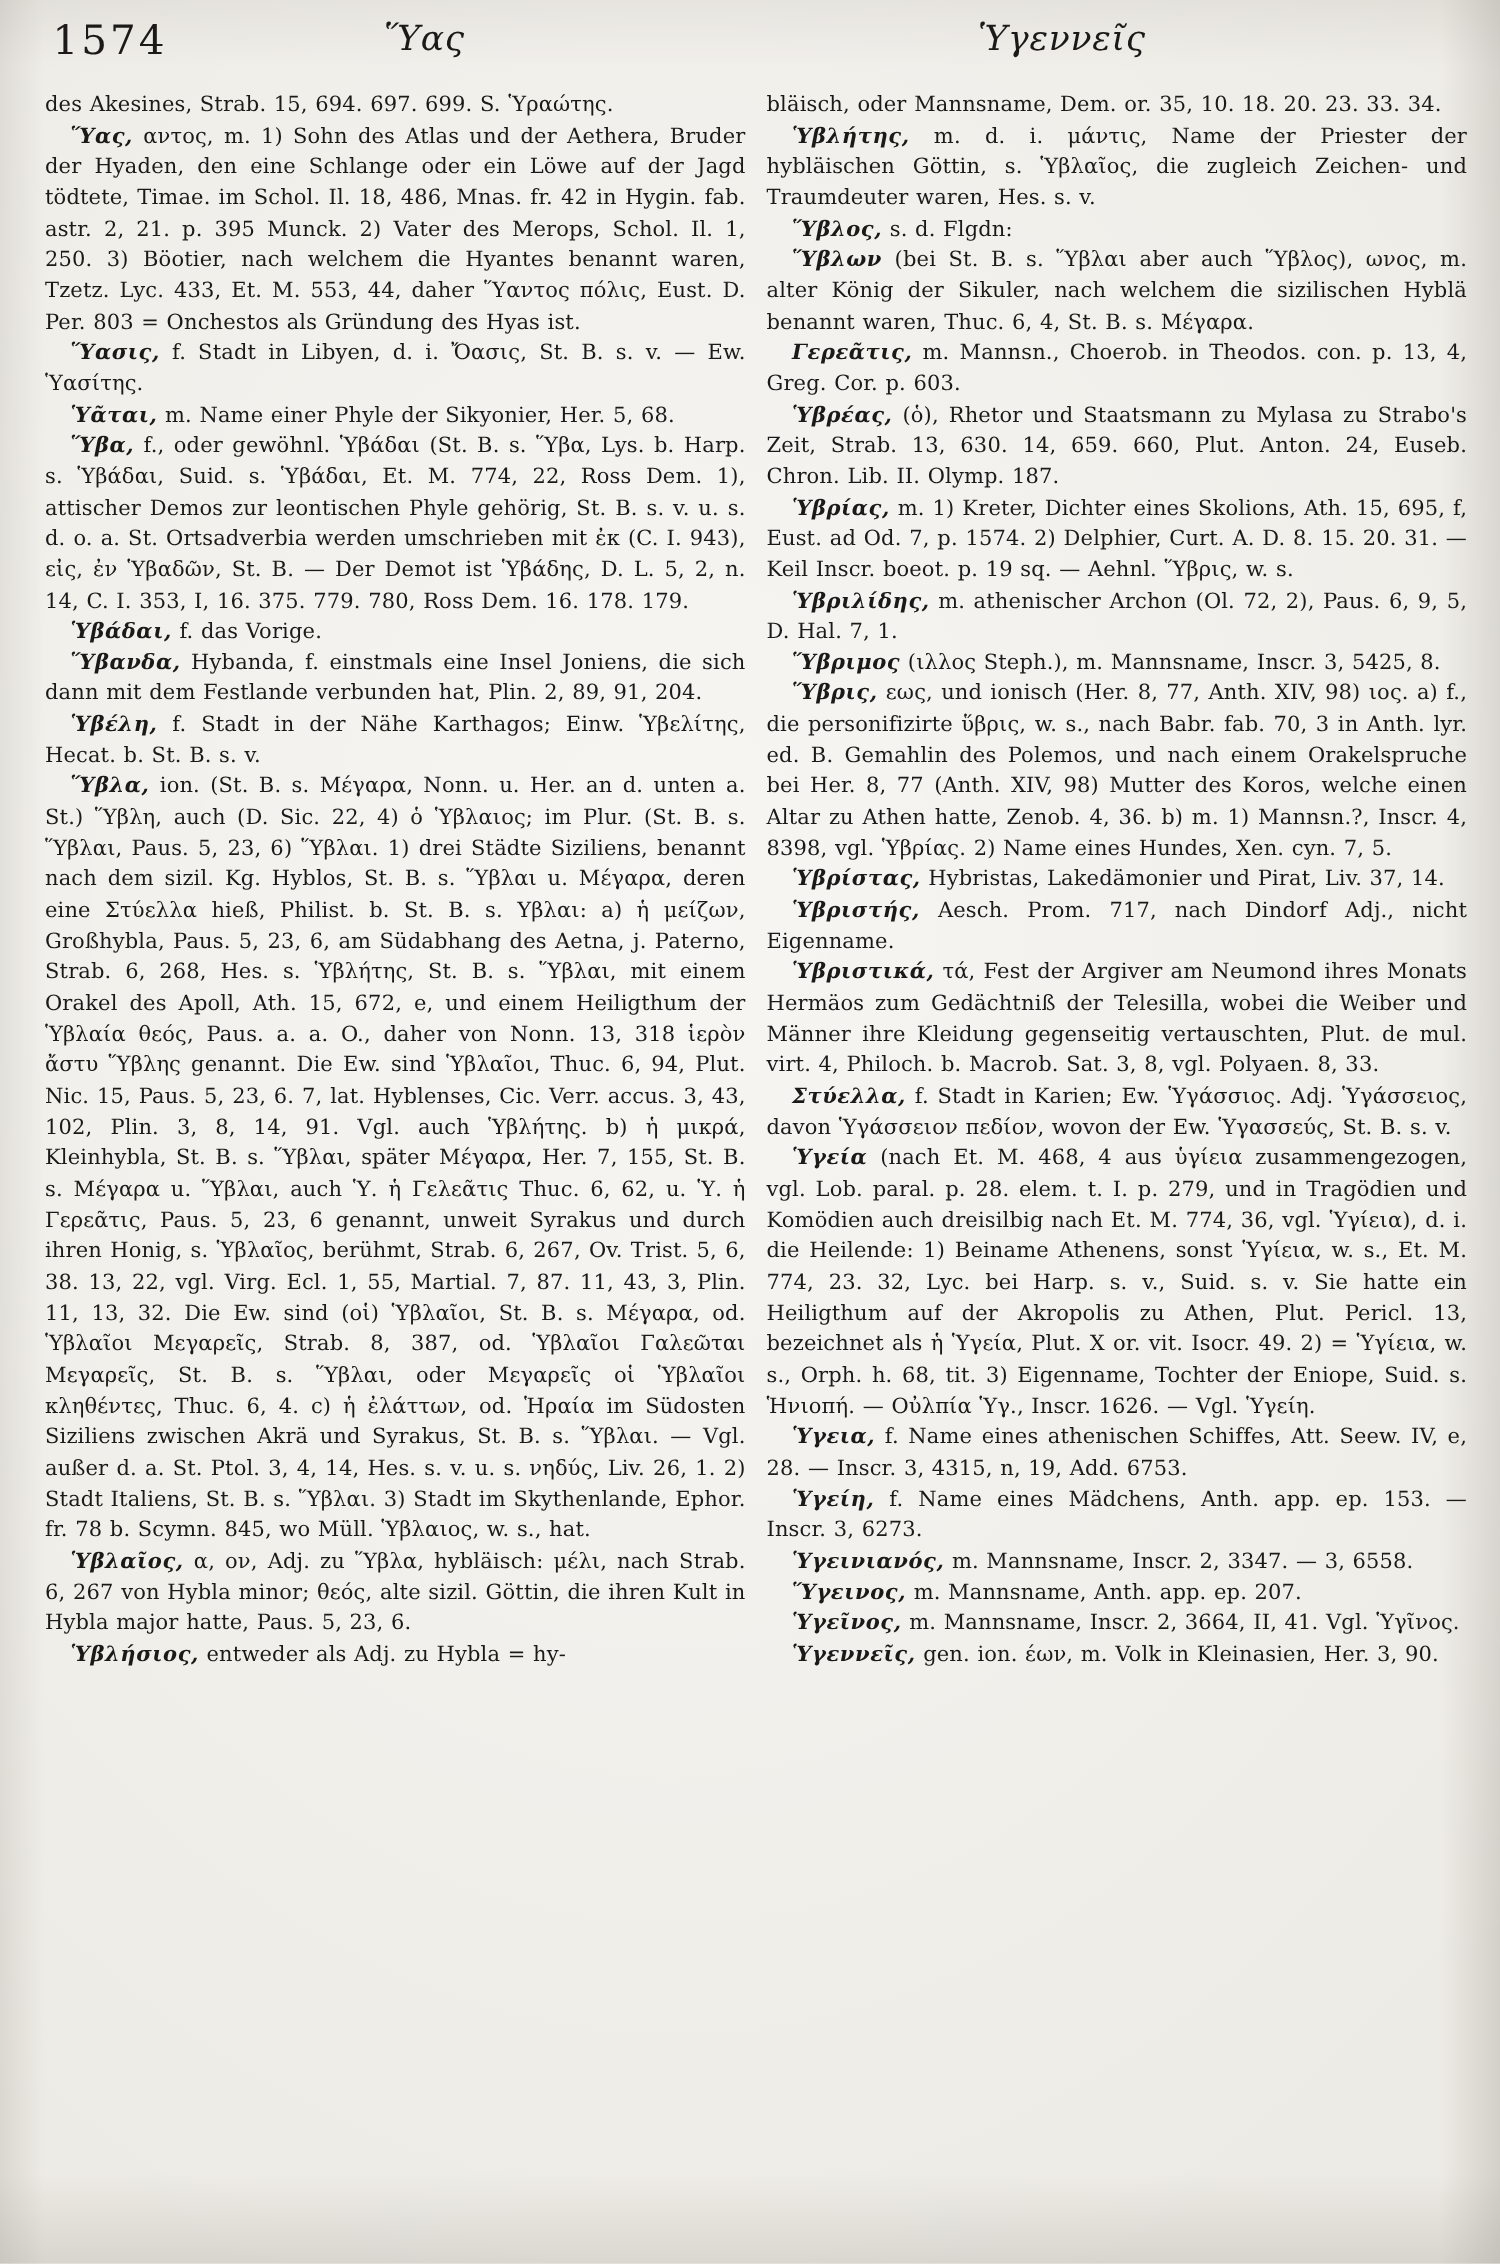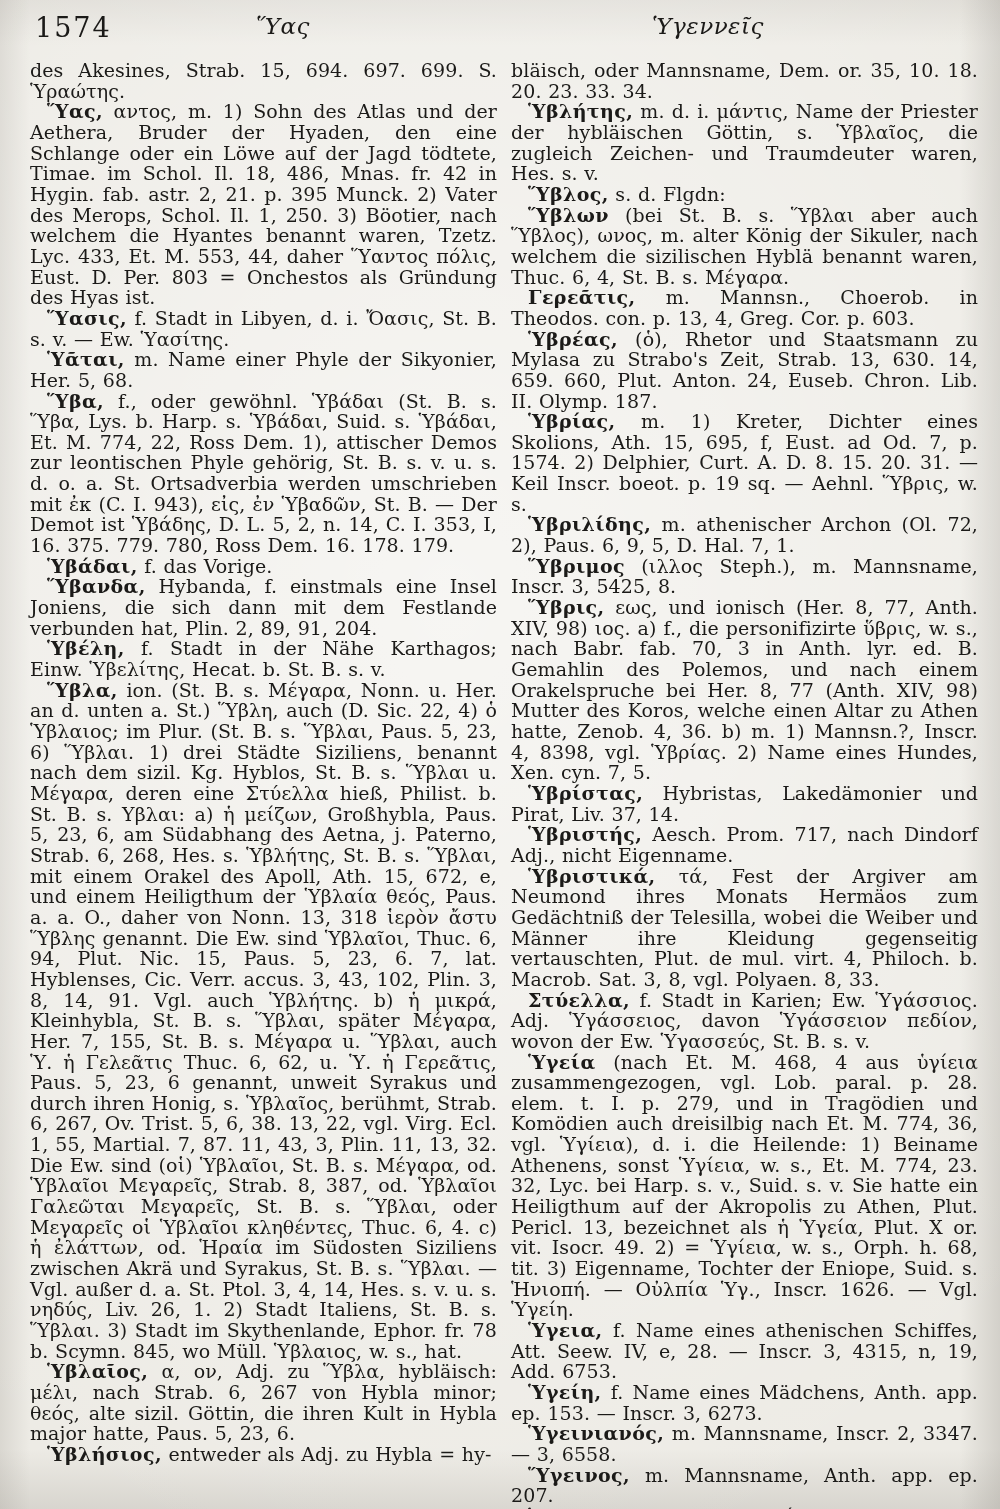--- a/index.html
+++ b/index.html
@@ -28,29 +28,29 @@
   .running-head.left  { position: absolute; left: 228px; top: 3px; margin-left: 28px; }
   .running-head.right { position: absolute; left: 652px; top: 3px; }
   .columns {
     position: absolute; top: 60px; left: 30px;
     width: 948px; height: 1440px;
     display: flex; gap: 14px;
   }
   .column { width: 467px; }
   .column p {
     margin: 0;
-    font-size: 19px;
+    font-size: 14px;
     line-height: 20.65px;
     text-align: justify;
     letter-spacing: 0.1px;
     word-spacing: 0.5px;
   }
   .column p.entry { text-indent: 17px; }
   .column p.continuation { text-indent: 0; }
-  .column b { font-weight: bold; letter-spacing: 0.4px; }
+  .column b { font-weight: bold; letter-spacing: 0.4px; font-style: italic; }
 </style>
 </head>
 <body>
 
 <div class="scan-page"></div>
 
 <div class="page-header">
   <span class="page-number">1574</span>
   <span class="running-head left">Ὕας</span>
   <span class="running-head right">Ὑγεννεῖς</span>
@@ -83,15 +83,16 @@
       <p class="entry"><b>Ὕβρις,</b><span> εως, und ionisch (Her. 8, 77, Anth. XIV, 98) ιος. a) f., die personifizirte ὕβρις, w. s., nach Babr. fab. 70, 3 in Anth. lyr. ed. B. Gemahlin des Polemos, und nach einem Orakelspruche bei Her. 8, 77 (Anth. XIV, 98) Mutter des Koros, welche einen Altar zu Athen hatte, Zenob. 4, 36. b) m. 1) Mannsn.?, Inscr. 4, 8398, vgl. Ὑβρίας. 2) Name eines Hundes, Xen. cyn. 7, 5.</span></p>
       <p class="entry"><b>Ὑβρίστας,</b><span> Hybristas, Lakedämonier und Pirat, Liv. 37, 14.</span></p>
       <p class="entry"><b>Ὑβριστής,</b><span> Aesch. Prom. 717, nach Dindorf Adj., nicht Eigenname.</span></p>
       <p class="entry"><b>Ὑβριστικά,</b><span> τά, Fest der Argiver am Neumond ihres Monats Hermäos zum Gedächtniß der Telesilla, wobei die Weiber und Männer ihre Kleidung gegenseitig vertauschten, Plut. de mul. virt. 4, Philoch. b. Macrob. Sat. 3, 8, vgl. Polyaen. 8, 33.</span></p>
       <p class="entry"><b>Στύελλα,</b><span> f. Stadt in Karien; Ew. Ὑγάσσιος. Adj. Ὑγάσσειος, davon Ὑγάσσειον πεδίον, wovon der Ew. Ὑγασσεύς, St. B. s. v.</span></p>
       <p class="entry"><b>Ὑγεία</b><span> (nach Et. M. 468, 4 aus ὑγίεια zusammengezogen, vgl. Lob. paral. p. 28. elem. t. I. p. 279, und in Tragödien und Komödien auch dreisilbig nach Et. M. 774, 36, vgl. Ὑγίεια), d. i. die Heilende: 1) Beiname Athenens, sonst Ὑγίεια, w. s., Et. M. 774, 23. 32, Lyc. bei Harp. s. v., Suid. s. v. Sie hatte ein Heiligthum auf der Akropolis zu Athen, Plut. Pericl. 13, bezeichnet als ἡ Ὑγεία, Plut. X or. vit. Isocr. 49. 2) = Ὑγίεια, w. s., Orph. h. 68, tit. 3) Eigenname, Tochter der Eniope, Suid. s. Ἡνιοπή. — Οὐλπία Ὑγ., Inscr. 1626. — Vgl. Ὑγείη.</span></p>
       <p class="entry"><b>Ὑγεια,</b><span> f. Name eines athenischen Schiffes, Att. Seew. IV, e, 28. — Inscr. 3, 4315, n, 19, Add. 6753.</span></p>
       <p class="entry"><b>Ὑγείη,</b><span> f. Name eines Mädchens, Anth. app. ep. 153. — Inscr. 3, 6273.</span></p>
       <p class="entry"><b>Ὑγεινιανός,</b><span> m. Mannsname, Inscr. 2, 3347. — 3, 6558.</span></p>
       <p class="entry"><b>Ὕγεινος,</b><span> m. Mannsname, Anth. app. ep. 207.</span></p>
+      <p class="entry"><b>Ὑγεῖνος,</b><span> m. Mannsname, Inscr. 2, 3664, II, 41. Vgl. Ὑγῖνος.</span></p>
       <p class="entry"><b>Ὑγεννεῖς,</b><span> gen. ion. έων, m. Volk in Kleinasien, Her. 3, 90.</span></p>
     </div>
 </div>
 
 </body></html>

